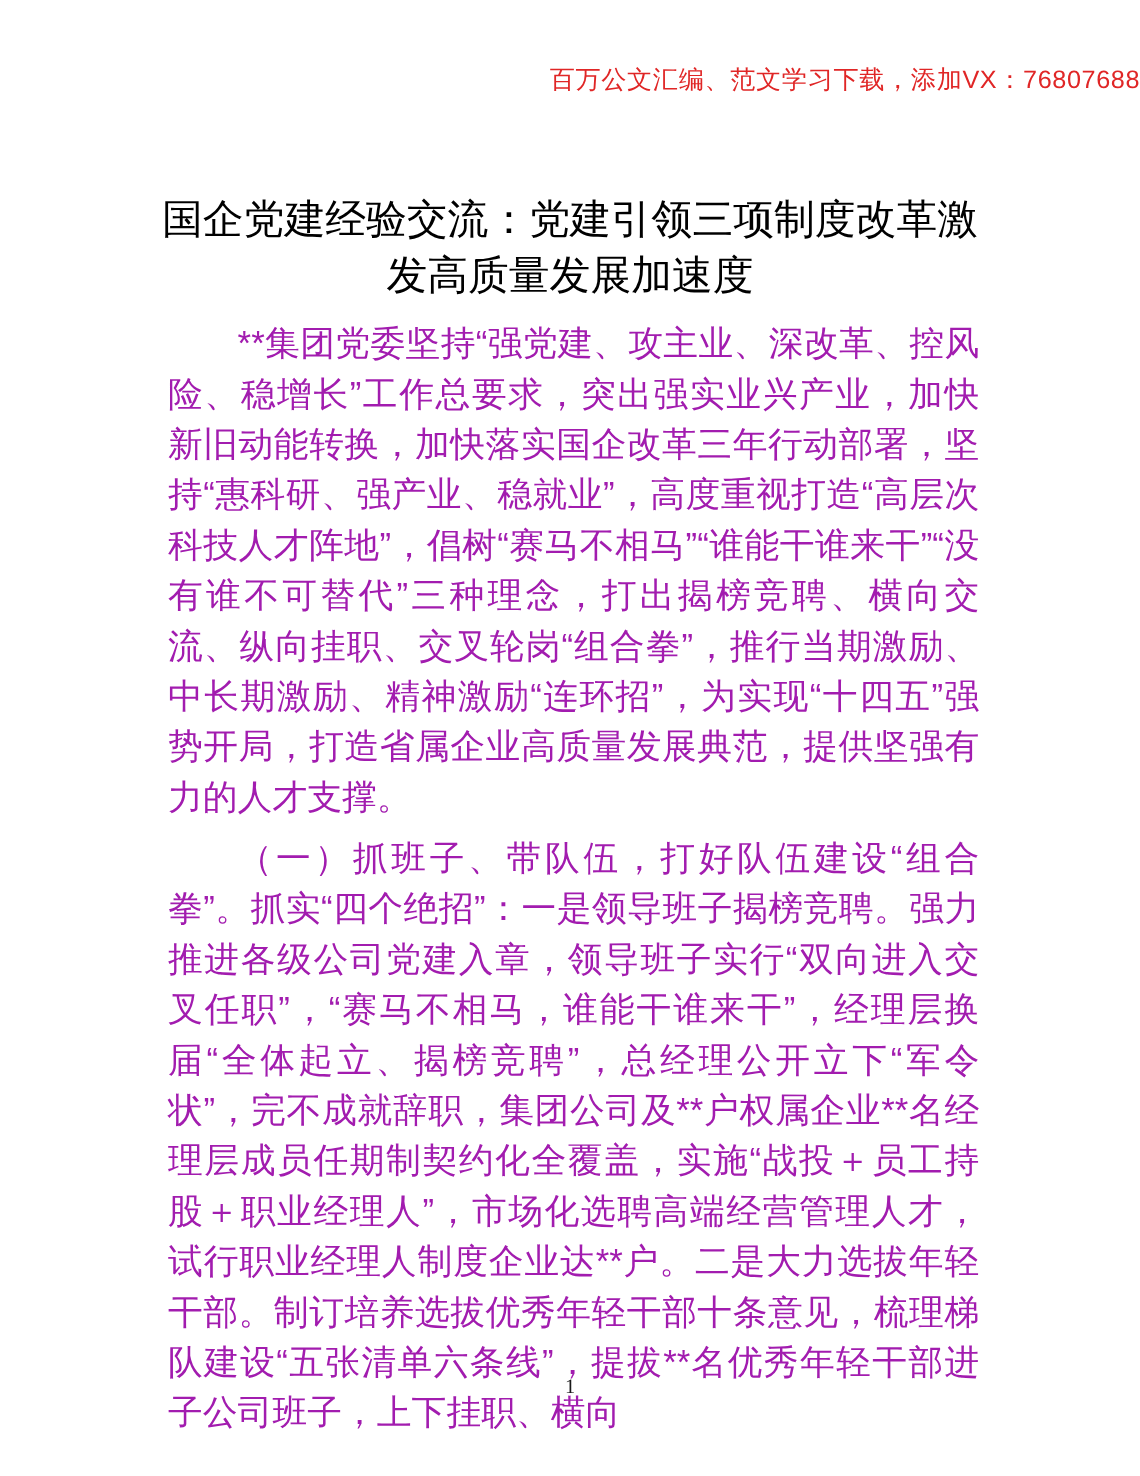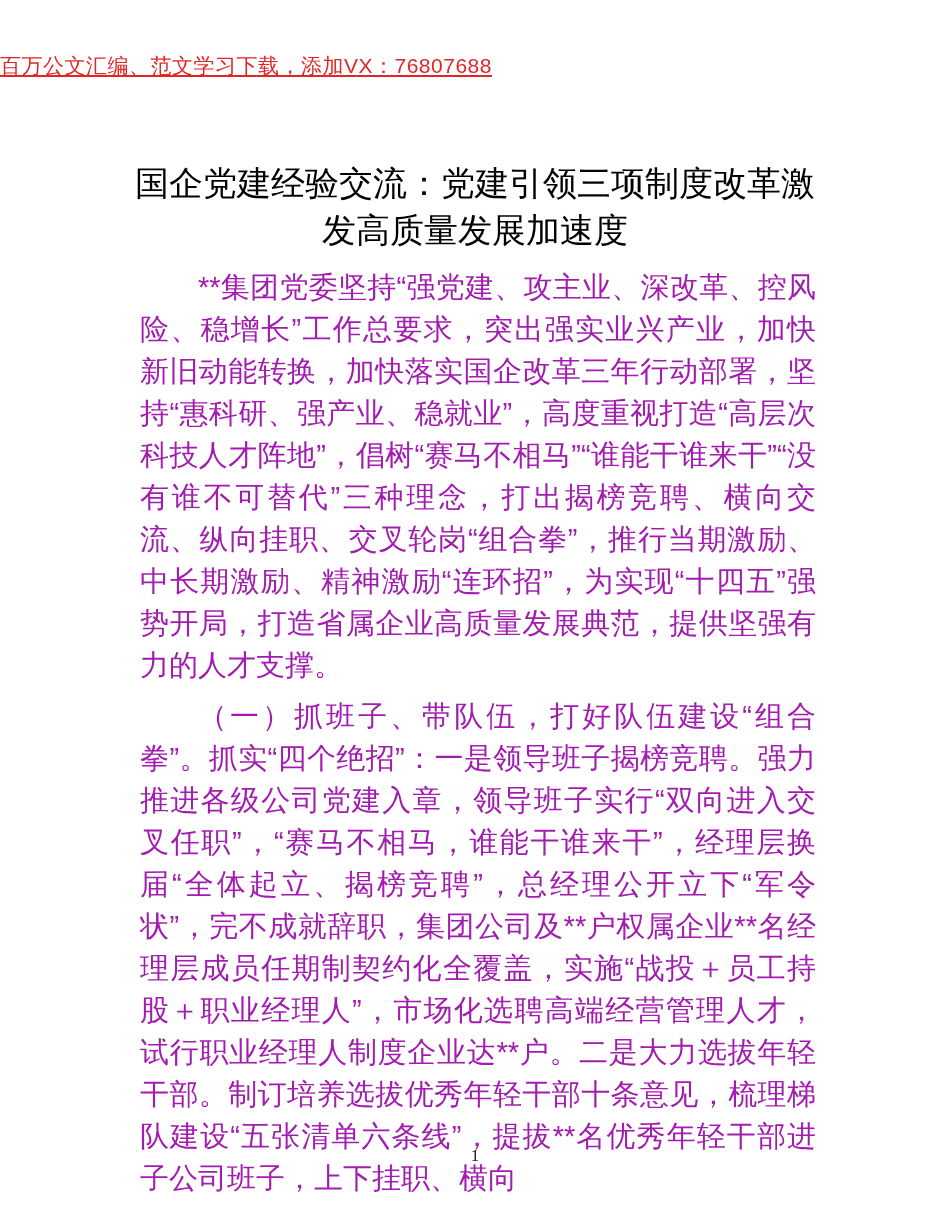--- a/index.html
+++ b/index.html
@@ -14,25 +14,24 @@
     background: #ffffff;
     overflow: hidden;
     font-family: "Liberation Sans", sans-serif;
     color: #101010;
   }
   .notice {
     position: absolute;
     top: 52px;
     left: 0;
     width: 100%;
-    text-align: left;
+    text-align: right;
     font-size: 21px;
     letter-spacing: 0.5px;
     color: #e02626;
-    text-decoration: underline;
   }
   .doc-title {
     position: absolute;
     top: 160px;
     left: 128px;
     width: 694px;
     margin: 0;
     text-align: center;
     font-size: 34px;
     line-height: 47px;

